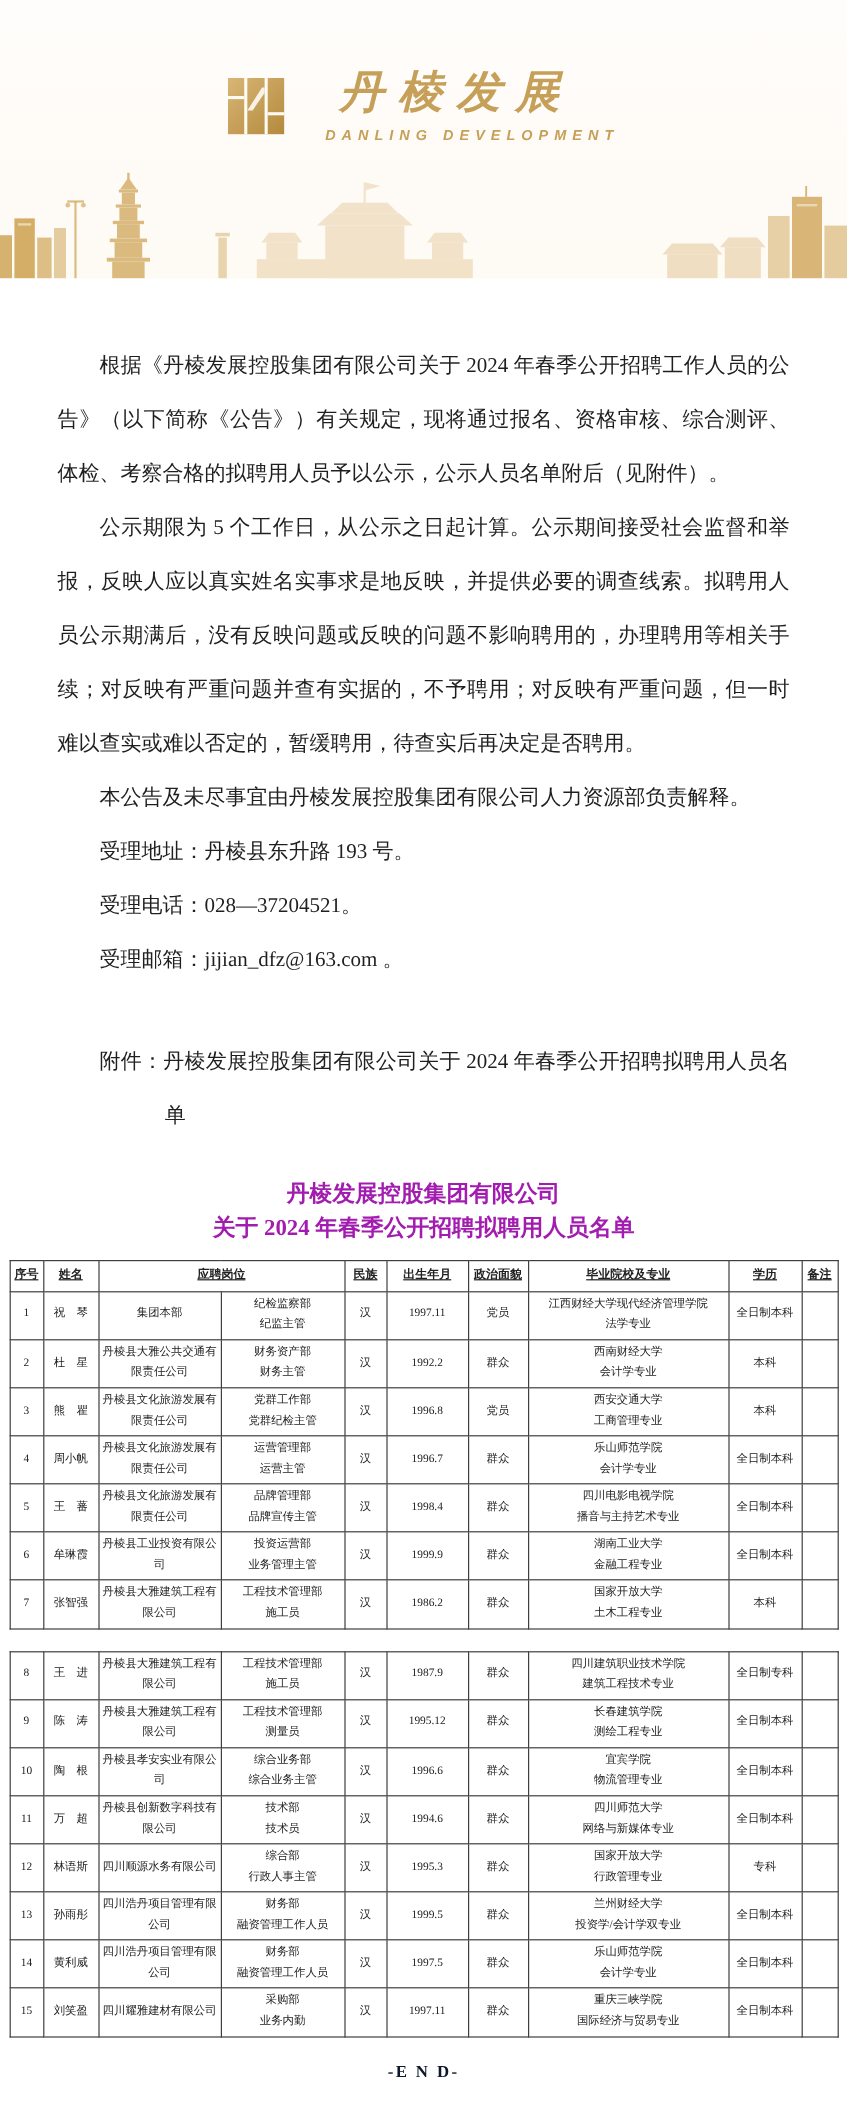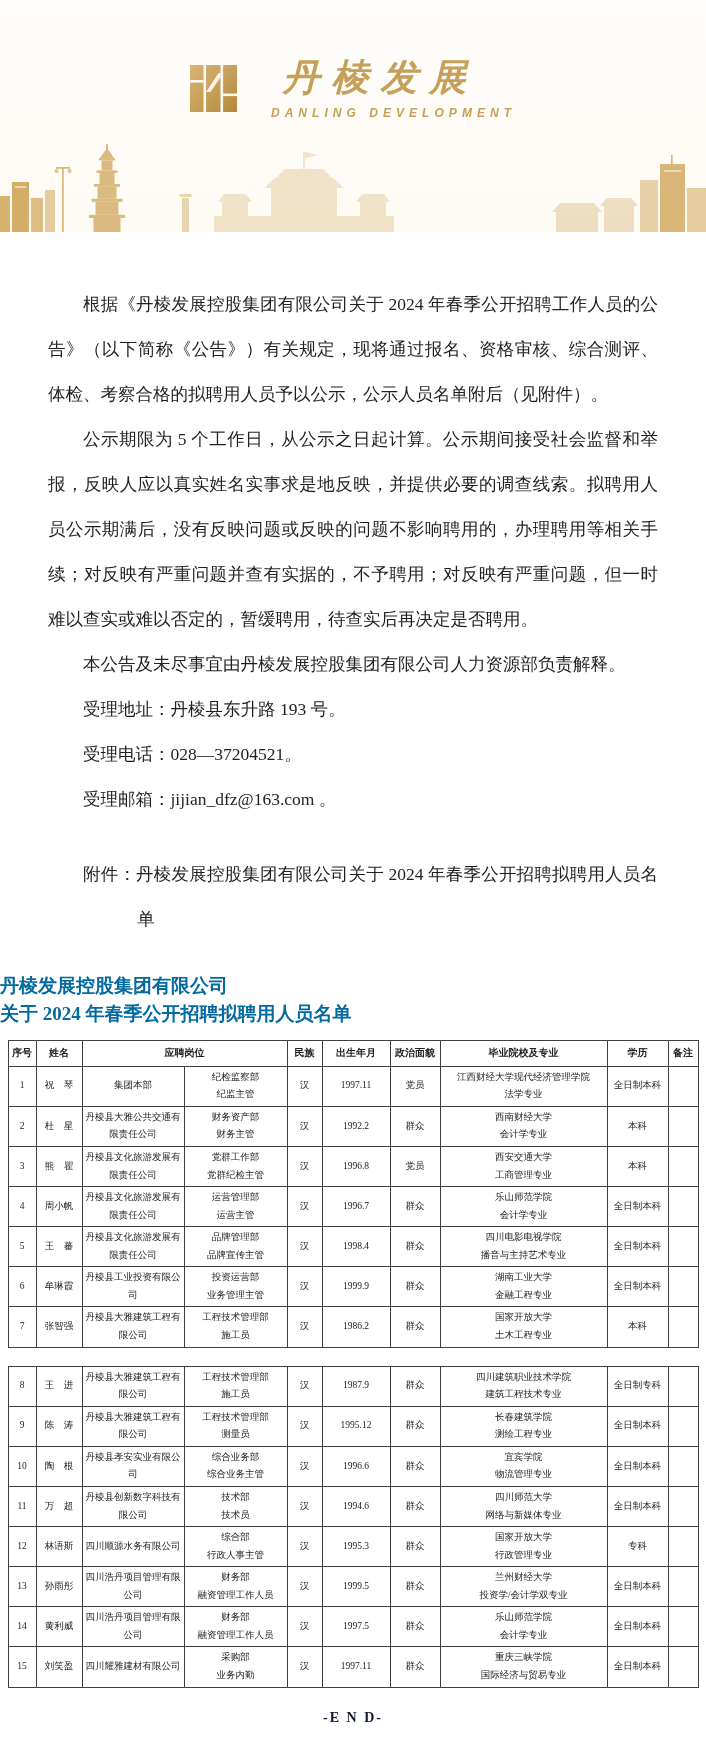--- a/index.html
+++ b/index.html
@@ -24,37 +24,37 @@
   .brand-en{
     color:var(--gold);font-size:12px;letter-spacing:0.42em;margin-top:7px;
     font-family:"Liberation Sans","DejaVu Sans",sans-serif;font-weight:600;
   }
   .skyline-wrap{margin-top:20px;height:92px;}
   .skyline-wrap svg{display:block;width:706px;height:92px;color:var(--skyline);}
   
   .doc-body{padding:50px 48px 0 48px;font-size:17.5px;line-height:45px;text-align:justify;}
   .doc-body p.para{text-indent:2em;}
   .doc-body p.contact{text-indent:2em;}
-  .attachment{margin-top:30px;padding-left:5.1em;text-indent:-3.1em;}
+  .attachment{margin-top:40px;padding-left:5.1em;text-indent:-3.1em;}
   
   .roster{margin-top:30px;}
   .roster-title{
-    text-align:left;font-size:19px;font-weight:700;line-height:28px;color:#0369a1;
+    text-align:center;font-size:19px;font-weight:700;line-height:28px;color:#a21caf;
   }
   table.roster-table{
     width:690px;margin:0 auto;border-collapse:collapse;table-layout:fixed;
     font-size:9.5px;line-height:1.85;color:#222;
   }
   table.roster-table.first{margin-top:12px;}
   table.roster-table.second{margin-top:18px;}
   .roster-table th,.roster-table td{
     border:1px solid var(--border);text-align:center;vertical-align:middle;
     padding:2px 1px;word-break:break-all;
   }
-  .roster-table th{font-weight:700;font-size:10px;height:26px;}
+  .roster-table th{font-weight:700;font-size:10px;height:26px;text-decoration:underline;}
   .roster-table td{height:40px;}
   .roster-table td.c-position,.roster-table td.c-school{white-space:pre-line;}
   col.w-no{width:28px;} col.w-name{width:46px;} col.w-company{width:102px;}
   col.w-position{width:103px;} col.w-ethnic{width:35px;} col.w-birth{width:68px;}
   col.w-politics{width:50px;} col.w-school{width:167px;} col.w-degree{width:61px;}
   col.w-note{width:30px;}
   
   .end-row{
     text-align:center;margin-top:22px;padding-bottom:46px;
     font-size:14px;font-weight:700;letter-spacing:2px;color:#0f172a;

